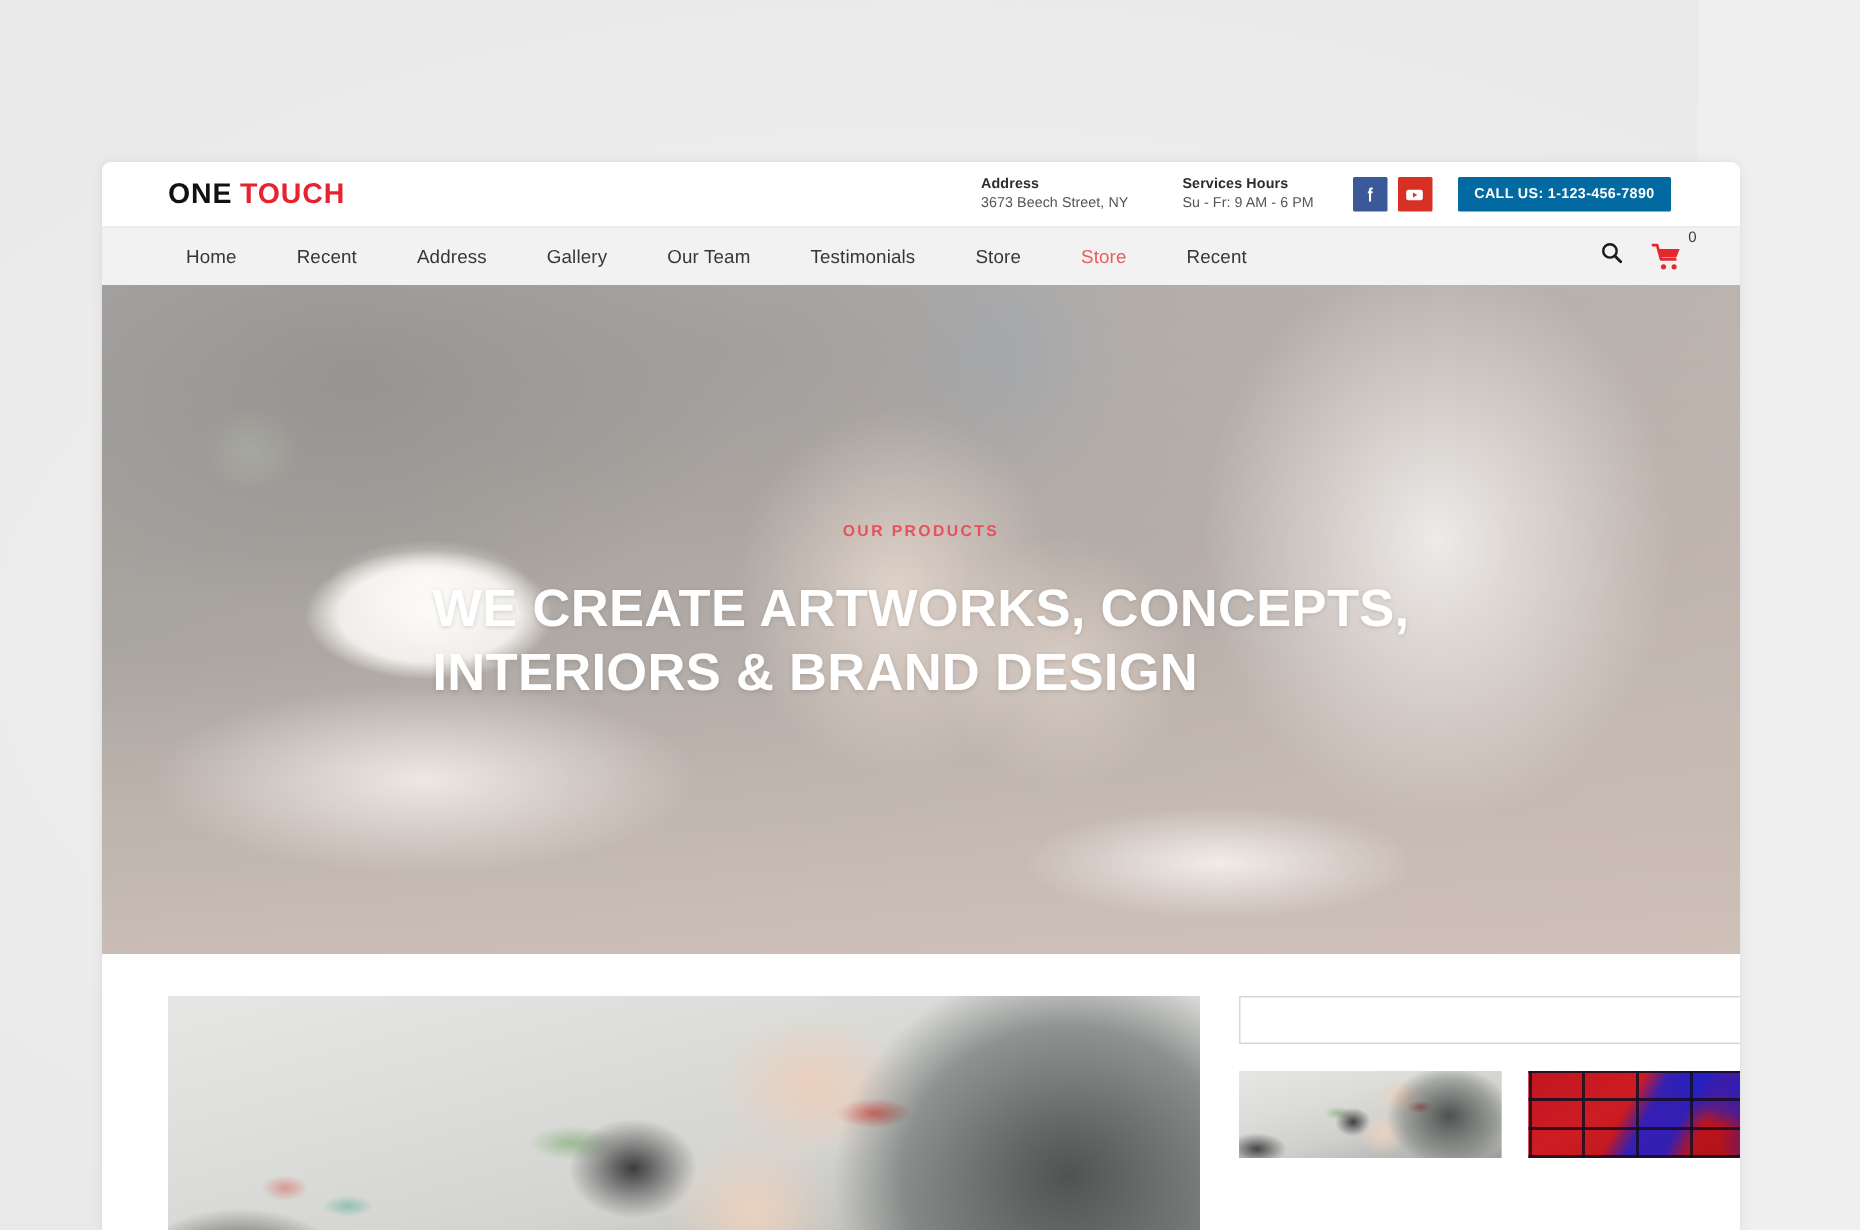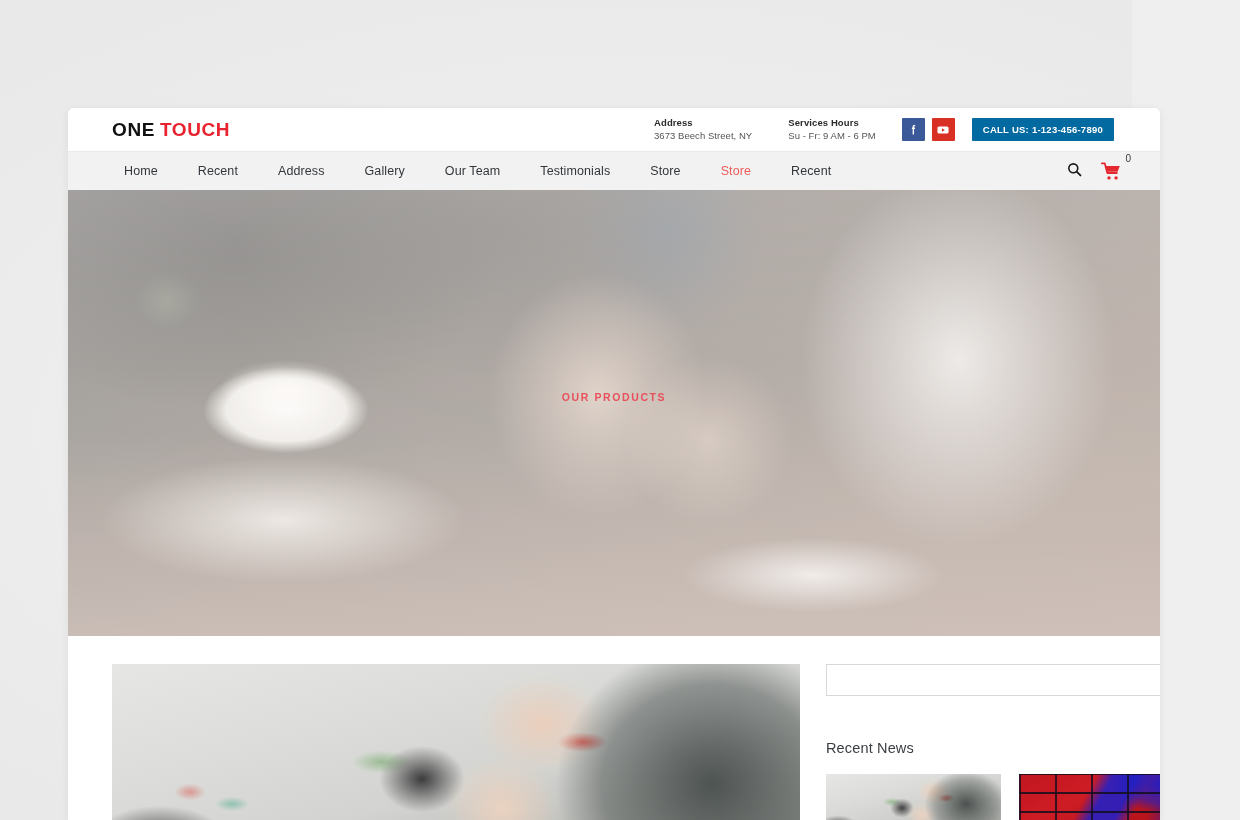--- a/index.html
+++ b/index.html
@@ -422,37 +422,40 @@
         </span>
       </div>
     </div>
 
     <div class="hero" data-interactable="false">
       <div class="hero-photo" data-interactable="false"></div>
       <div class="hero-overlay" data-interactable="false"></div>
 
       <div class="hero-content" data-interactable="false">
         <div class="hero-eyebrow" data-interactable="false">OUR PRODUCTS</div>
+        <h1 class="hero-title" data-interactable="false">
+          <span data-interactable="false">WE CREATE ARTWORKS, CONCEPTS,</span><br>
+          <span data-interactable="false">INTERIORS &amp; BRAND DESIGN</span>
+        </h1>
       </div>
     </div>
 
     <div class="content" data-interactable="false">
 
       <div class="post-col" data-interactable="false">
         <div class="post-image" data-interactable="true"></div>
       </div>
 
       <div class="side-col" data-interactable="false">
 
         <div class="search-box" data-interactable="false">
           <input class="search-input" type="text" data-interactable="true" placeholder="" style="">
 
         </div>
 
-        <div class="widget-title" data-interactable="false">Recent News</div>
 
         <div class="thumb-row" data-interactable="false">
           <div class="thumb craft" data-interactable="true"></div>
           <div class="thumb bricks" data-interactable="true"></div>
         </div>
       </div>
     </div>
 
   </div>
 </div>

